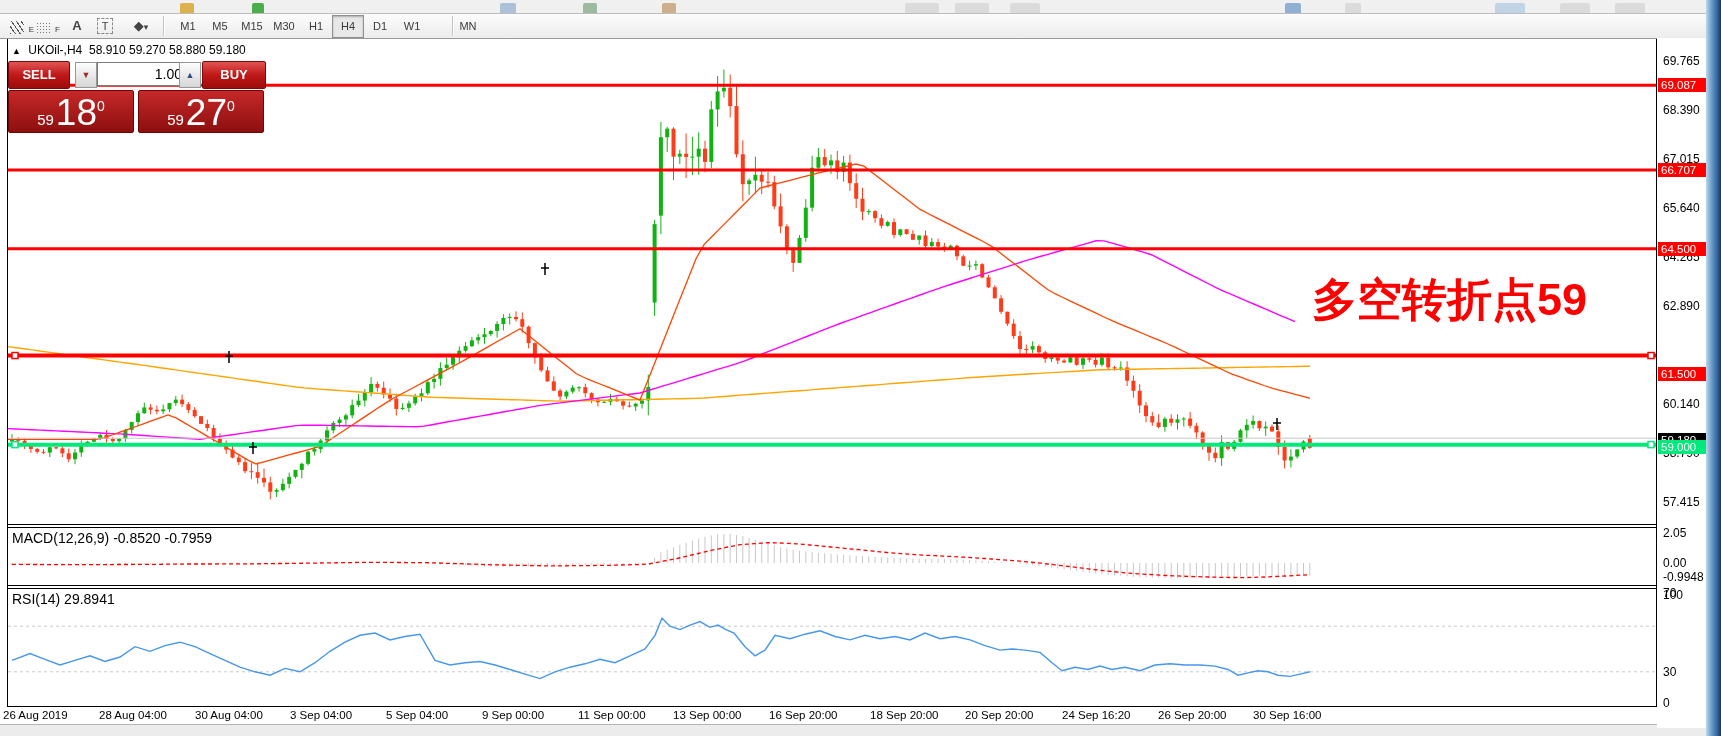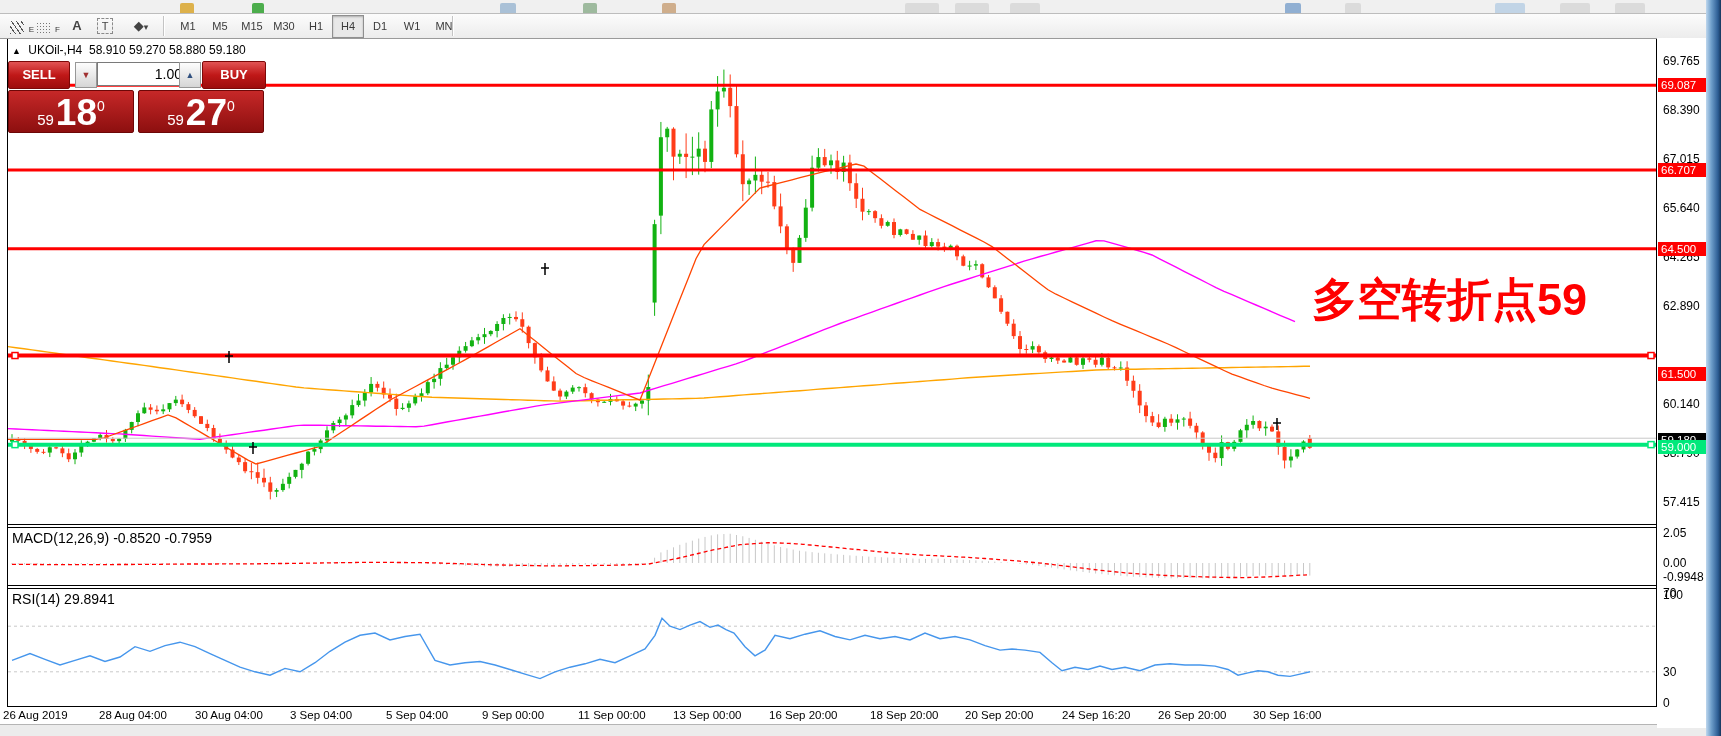--- a/index.html
+++ b/index.html
@@ -41,21 +41,21 @@
     border:1px solid #7d0808;border-radius:2px;cursor:pointer;}
   .spin-btn{position:absolute;top:1px;width:20px;height:24px;line-height:24px;text-align:center;
     background:linear-gradient(#fdfdfd,#d6d6d6);border:1px solid #979797;font-size:9px;cursor:pointer;}
   .vol-input{position:absolute;left:89px;top:1px;width:80px;height:22px;border:1px solid #7a7a7a;
     font-family:"Liberation Sans",sans-serif;font-size:14px;text-align:right;padding:0 4px;}
   .tp-row2{position:relative;height:44px;margin-top:2px;}
   .price-tile{position:absolute;top:0;width:126px;height:43px;color:#fff;
     background:linear-gradient(#c62828,#8d0f0f);border:1px solid #6d0707;border-radius:2px;
     display:flex;align-items:flex-end;justify-content:center;padding-bottom:3px;box-sizing:border-box;cursor:pointer;}
   .price-tile .small{font-size:15px;line-height:15px;margin-right:2px;margin-bottom:2px;}
-  .price-tile .big{font-size:37px;line-height:33px;font-weight:bold;}
+  .price-tile .big{font-size:37px;line-height:33px;font-weight:normal;}
   .price-tile .sup{font-size:14px;line-height:14px;margin-bottom:16px;}
   
   .annotation{position:absolute;font-size:45px;font-weight:bold;z-index:5;white-space:nowrap;letter-spacing:0px;}
 </style>
 </head>
 <body>
 
 <div id="window">
 
   <div class="toolbar-top" id="toolbarTop">
@@ -89,21 +89,21 @@
     <div class="vsep" style="left:163px;"></div>
     <div id="timeframes">
         <div class="tf-btn" style="left: 172px; width: 30px;">M1</div>
         <div class="tf-btn" style="left: 204px; width: 30px;">M5</div>
         <div class="tf-btn" style="left: 236px; width: 30px;">M15</div>
         <div class="tf-btn" style="left: 268px; width: 30px;">M30</div>
         <div class="tf-btn" style="left: 300px; width: 30px;">H1</div>
         <div class="tf-btn active" style="left: 332px; width: 30px;">H4</div>
         <div class="tf-btn" style="left: 364px; width: 30px;">D1</div>
         <div class="tf-btn" style="left: 396px; width: 30px;">W1</div>
-        <div class="tf-btn" style="left: 428px; width: 30px;">MN</div>
+        <div class="tf-btn" style="left: 452px; width: 30px;">MN</div>
       </div>
     <div class="vsep" style="left:452px;"></div>
   </div>
 
   <svg id="chart-svg" width="1721" height="736" viewBox="0 0 1721 736">
       <line x1="12" y1="434.15587517914696" x2="12" y2="445.25381509372227" stroke="#12B212" stroke-width="1"></line>
       <rect x="10" y="439.16901428653455" width="4" height="2.497636551112066" fill="#12B212"></rect>
       <line x1="18.3" y1="437.0880226297479" x2="18.3" y2="443.27167156881427" stroke="#FF3C19" stroke-width="1"></line>
       <rect x="16.3" y="439.16901428653455" width="4" height="1.7101188632943263" fill="#FF3C19"></rect>
       <line x1="24.6" y1="438.03966488159216" x2="24.6" y2="449.0414136581152" stroke="#FF3C19" stroke-width="1"></line>

